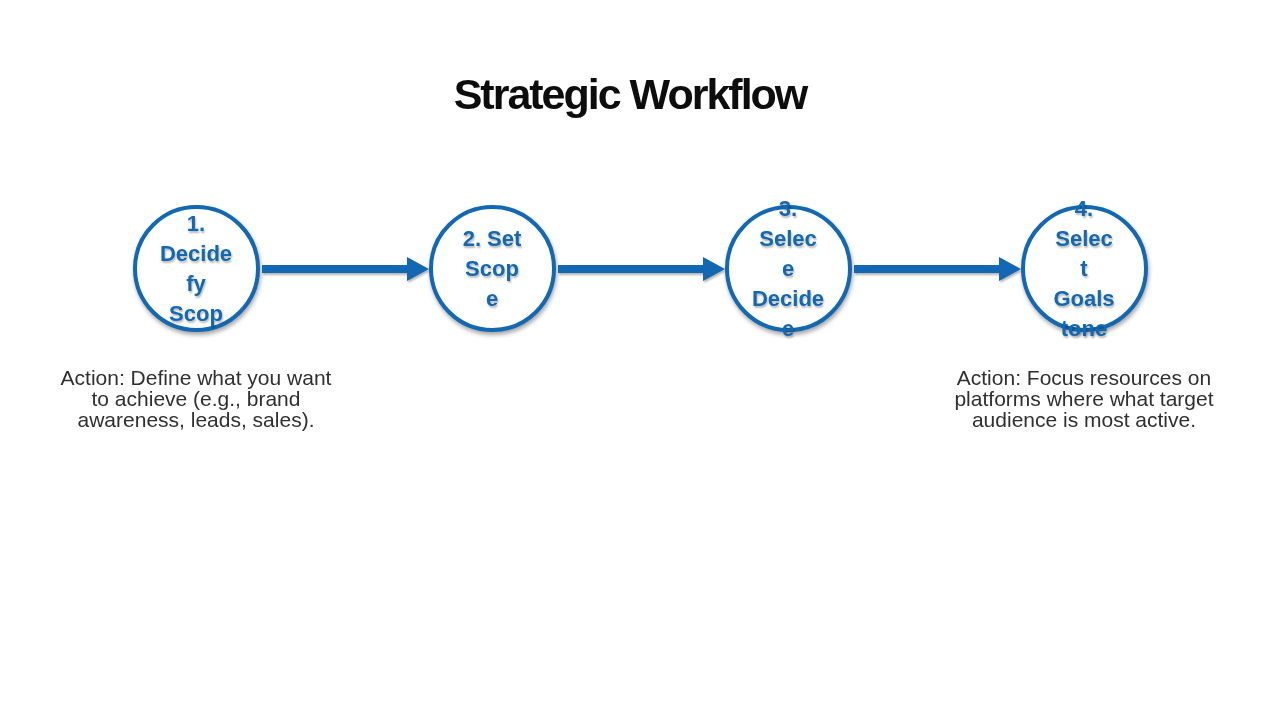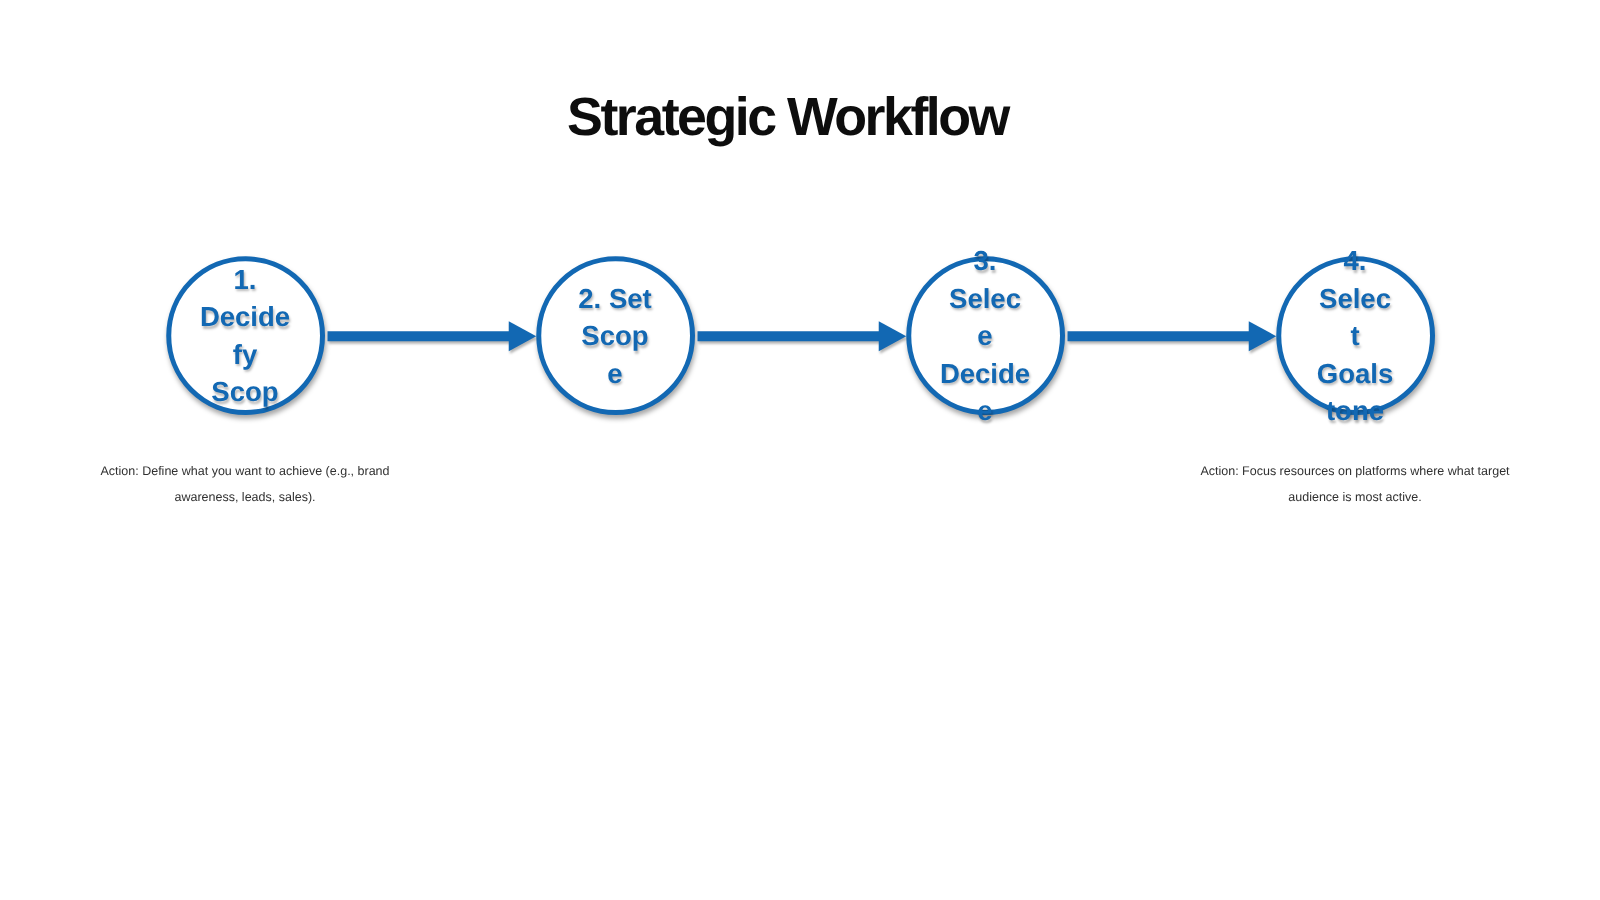--- a/index.html
+++ b/index.html
@@ -55,21 +55,21 @@
     white-space:nowrap;
   }
   .step-action{
     position:absolute;
     top:162px;
     left:50%;
     transform:translateX(-50%);
     width:272px;
     text-align:center;
     color:var(--body-color);
-    font-size:10px;
+    font-size:21px;
     line-height:21px;
   }
   .flow-arrow{
     position:absolute;
     top:256px;
     filter:drop-shadow(1px 2px 1px rgba(0,0,0,0.3));
   }
 </style>
 </head>
 <body style="background: rgb(255, 255, 255);">

